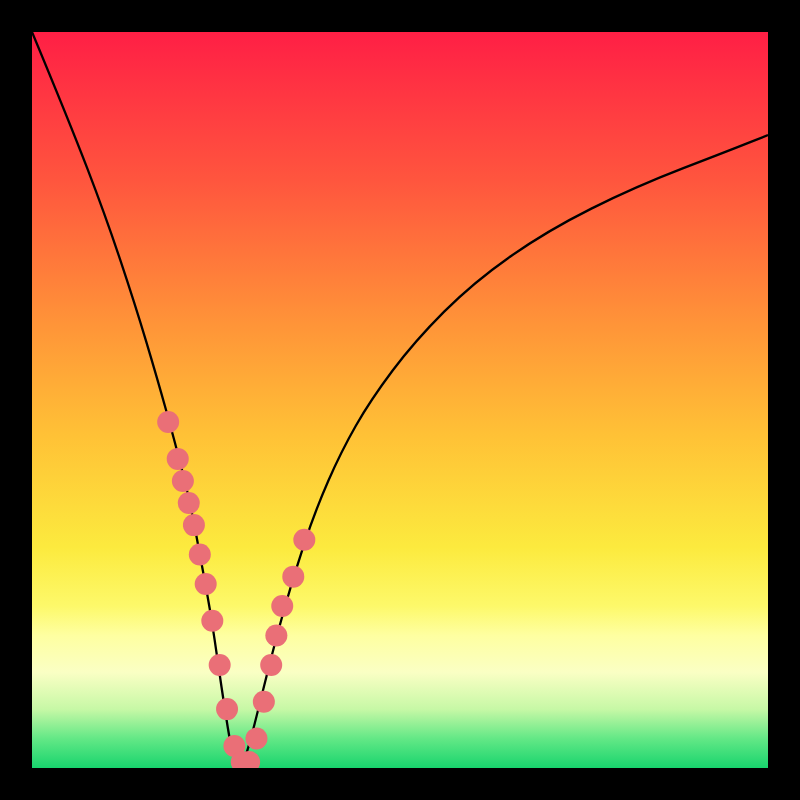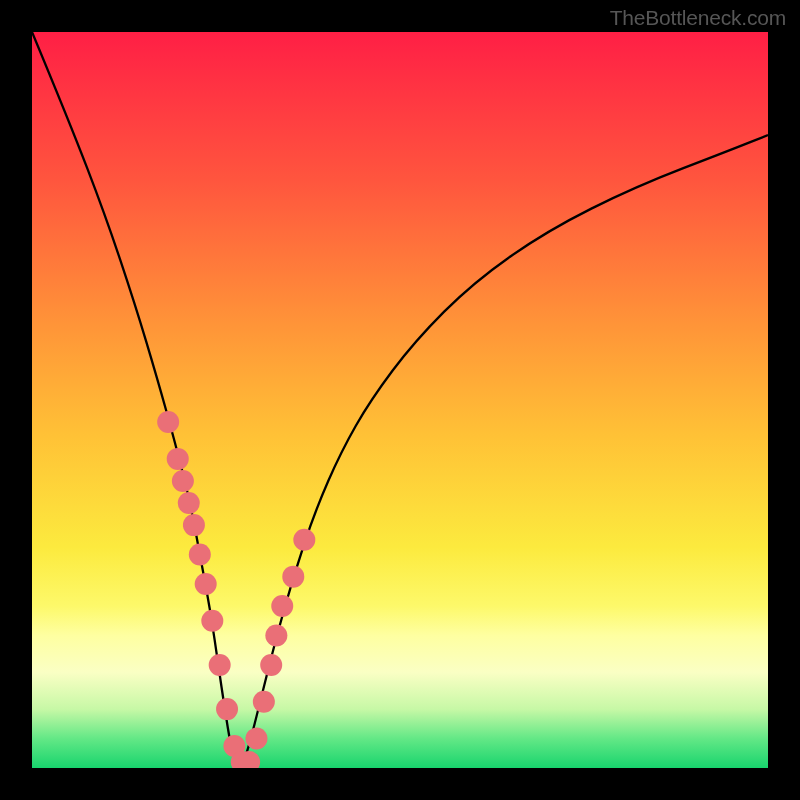--- a/index.html
+++ b/index.html
@@ -78,14 +78,13 @@
           <circle cx="231.84" cy="669.76" r="11" fill="#ea6f77"></circle>
           <circle cx="239.20000000000002" cy="632.96" r="11" fill="#ea6f77"></circle>
           <circle cx="244.352" cy="603.52" r="11" fill="#ea6f77"></circle>
           <circle cx="250.24" cy="574.08" r="11" fill="#ea6f77"></circle>
           <circle cx="261.28" cy="544.64" r="11" fill="#ea6f77"></circle>
           <circle cx="272.32" cy="507.84000000000003" r="11" fill="#ea6f77"></circle>
         </g>
     </svg>
   </div>
 
-  <div class="watermark">TheBottleneck.com</div>
 </div>
 
 </body></html>

